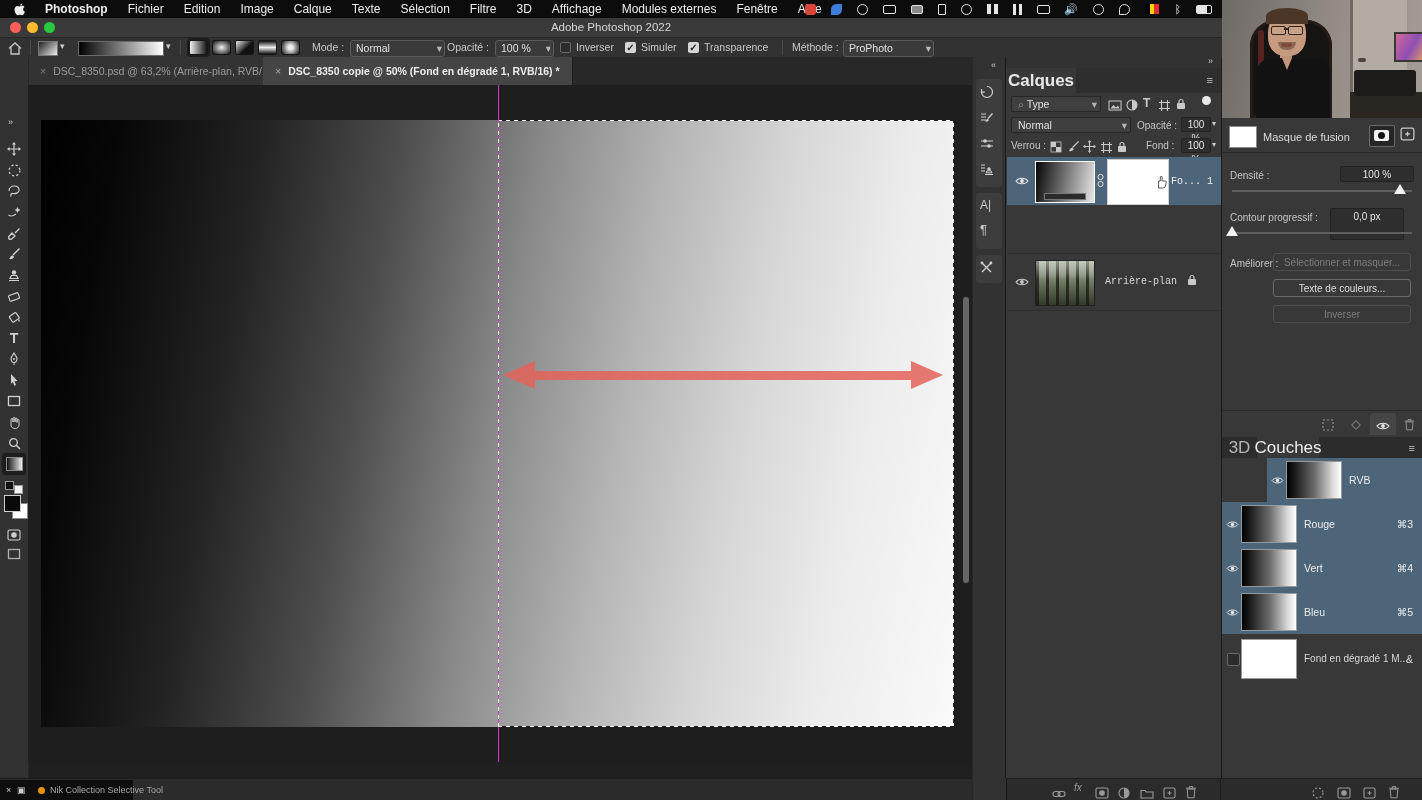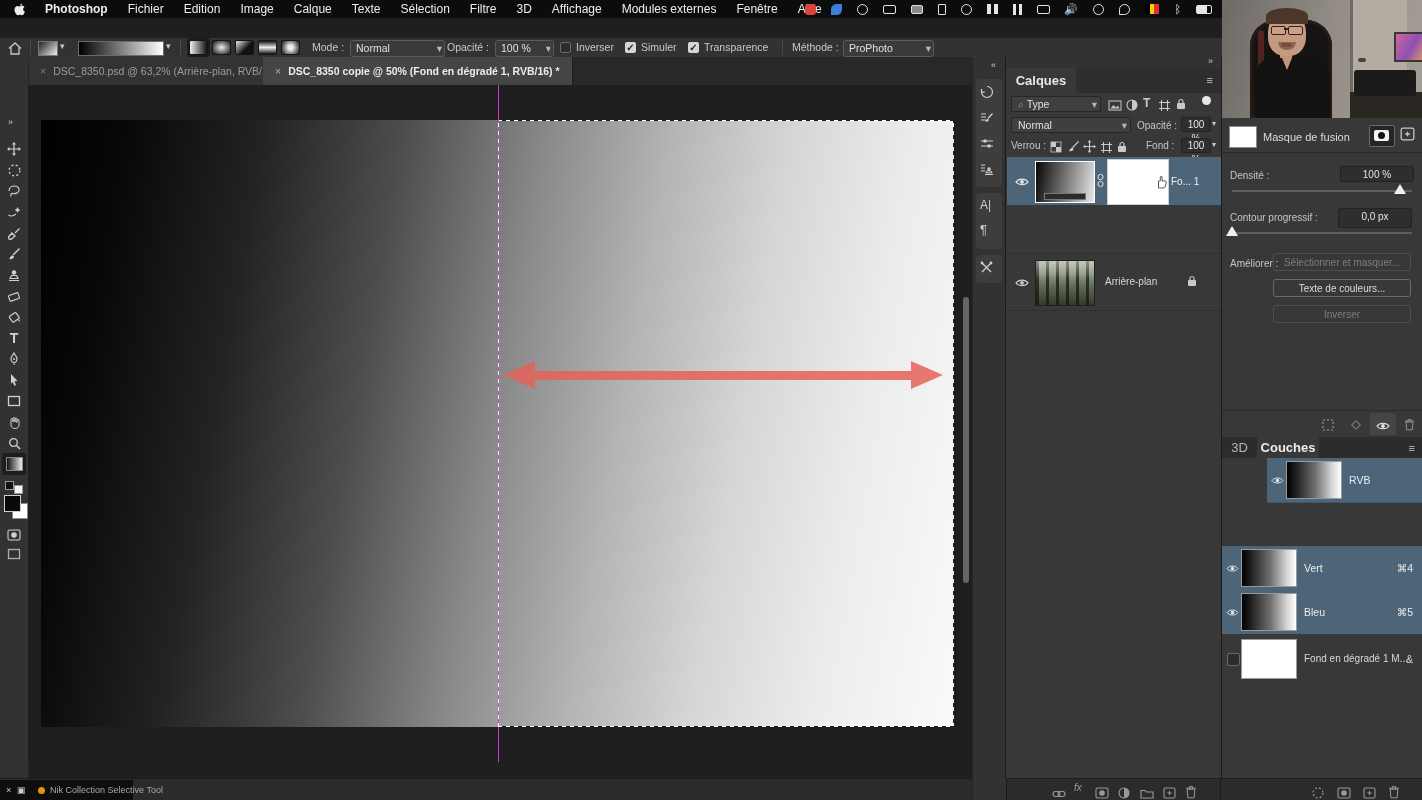--- a/index.html
+++ b/index.html
@@ -35,27 +35,27 @@
           padding:0 12px;box-sizing:border-box;border-right:1px solid #1d1d1d;white-space:nowrap;}
   #toolbar{left:0;top:57px;width:28px;height:743px;background:#323232;border-right:1px solid #262626;}
   .tool{position:absolute;left:4px;width:20px;height:20px;display:flex;align-items:center;justify-content:center;color:#cfcfcf;}
   #dock{left:972px;top:57px;width:33px;height:743px;background:#323232;border-left:1px solid #262626;border-right:1px solid #1a1a1a;}
   .dockslot{position:absolute;left:3px;width:26px;border-radius:4px;background:#3d3d3d;}
   .dockic{position:absolute;left:7px;color:#cfcfcf;}
   
   #canvas{left:28px;top:85px;width:944px;height:677px;background:#1e1e1e;overflow:hidden;}
   
   .panel{background:#383838;color:#c9c9c9;font-size:10.5px;}
-  .ptab{position:absolute;font-size:13px;display:flex;align-items:center;justify-content:center;}
+  .ptab{position:absolute;font-size:17px;display:flex;align-items:center;justify-content:center;}
   .dropdown{position:absolute;background:#3f3f3f;border:1px solid #262626;border-radius:2px;color:#e0e0e0;
             font-size:10.5px;line-height:14px;padding:0 14px 0 6px;box-sizing:border-box;white-space:nowrap;}
   .dropdown .chev{position:absolute;right:3px;top:0;color:#b5b5b5;}
   .valbox{position:absolute;background:#2e2e2e;border:1px solid #222;border-radius:2px;color:#e6e6e6;
           font-size:10px;text-align:center;box-sizing:border-box;}
-  .layer-row{position:absolute;left:1006px;width:214px;}
+  .layer-row{position:absolute;left:1006px;width:214px;font-family:Liberation Mono, monospace;}
   .eyebox{position:absolute;left:8px;top:50%;transform:translateY(-50%);}
   .pbtn{position:absolute;left:1272px;width:138px;height:18px;border:1px solid #555;border-radius:3px;
         font-size:10px;display:flex;align-items:center;justify-content:center;box-sizing:border-box;}
   .chan-row{position:absolute;left:1221px;width:201px;height:44px;background:#4d6578;border-bottom:1px solid #42586a;}
   .chan-thumb{position:absolute;left:19px;top:3px;width:56px;height:38px;border:1px solid #9a9a9a;box-sizing:border-box;
               background:linear-gradient(to right,#000 0%,#1a1a1a 14%,#6e6e6e 52%,#d8d8d8 84%,#fff 100%);}
   .sliderline{position:absolute;height:2px;background:#5e5e5e;}
   .sliderthumb{position:absolute;width:0;height:0;border-left:6px solid transparent;border-right:6px solid transparent;border-bottom:10px solid #f0f0f0;}
   .glyph{color:#c9c9c9;}
 </style>
@@ -237,20 +237,26 @@
       <span style="width:13px;height:9px;border:1.3px solid #e5e5e5;border-radius:2px;box-sizing:border-box;display:inline-block;"></span>
       <span class="glyph" style="font-size:11px;">🔊</span>
       <span style="width:11px;height:11px;border:1.3px solid #e5e5e5;border-radius:50%;box-sizing:border-box;display:inline-block;"></span>
       <span style="width:11px;height:11px;border:1.3px solid #e5e5e5;border-radius:50% 50% 50% 0;box-sizing:border-box;display:inline-block;"></span>
       <span style="width:14px;height:10px;background:linear-gradient(to right,#000 33%,#f7d000 33% 66%,#e03030 66%);display:inline-block;"></span>
       <span class="glyph" style="font-size:11px;color:#e5e5e5;">ᛒ</span>
       <span style="width:16px;height:9px;border:1.3px solid #e5e5e5;border-radius:2px;background:linear-gradient(to right,#e5e5e5 70%,transparent 70%);box-sizing:border-box;display:inline-block;"></span>
     </span>
   </div>
 
+  <div id="titlebar" class="abs">
+    <span class="tl" style="left:10px;background:#ff5f57;"></span>
+    <span class="tl" style="left:27px;background:#febc2e;"></span>
+    <span class="tl" style="left:44px;background:#28c840;"></span>
+    <span class="abs" style="left:0;right:200px;top:3px;text-align:center;color:#d6d6d6;font-size:11.5px;">Adobe Photoshop 2022</span>
+  </div>
 
   <div id="optionsbar" class="abs">
     <span class="abs" style="left:8px;top:3px;"><svg class="ic" width="14" height="13">
           <use href="#i-home"></use>
         </svg></span>
     <span class="odiv" style="left:30px;"></span>
     <span class="abs" style="left:38px;top:3px;width:18px;height:13px;background:linear-gradient(135deg,#222,#eee);border:1px solid #777;"></span>
     <span class="abs glyph" style="left:60px;top:3px;font-size:9px;">▾</span>
     <span class="abs" style="left:78px;top:3px;width:84px;height:13px;background:linear-gradient(to right,#000,#fff);border:1px solid #6a6a6a;"></span>
     <span class="abs glyph" style="left:166px;top:3px;font-size:9px;">▾</span>
@@ -590,21 +596,21 @@
           <use href="#i-plusrect"></use>
         </svg></span>
     <div class="abs" style="left:0;top:34px;width:201px;height:1px;background:#2b2b2b;"></div>
 
     <span class="abs" style="left:8px;top:52px;font-size:10px;color:#c5c5c5;">Densité :</span>
     <span class="valbox" style="left:118px;top:48px;width:74px;height:16px;line-height:15px;">100 %</span>
     <div class="sliderline" style="left:10px;top:72px;width:180px;"></div>
     <div class="sliderthumb" style="left:172px;top:66px;"></div>
 
     <span class="abs" style="left:8px;top:94px;font-size:10px;color:#c5c5c5;">Contour progressif :</span>
-    <span class="valbox" style="left:116px;top:90px;width:74px;height:20px;line-height:15px;text-align:center;">0,0 px</span>
+    <span class="valbox" style="left:108px;top:90px;width:74px;height:32px;line-height:15px;text-align:center;">0,0 px</span>
     <div class="sliderline" style="left:10px;top:114px;width:180px;"></div>
     <div class="sliderthumb" style="left:4px;top:108px;"></div>
 
     <span class="abs" style="left:8px;top:140px;font-size:10px;color:#c5c5c5;">Améliorer :</span>
     <div class="pbtn" style="left:51px;top:135px;color:#7d7d7d;border-color:#4e4e4e;">Sélectionner et masquer...</div>
     <div class="pbtn" style="left:51px;top:161px;color:#dcdcdc;border-color:#6a6a6a;">Texte de couleurs...</div>
     <div class="pbtn" style="left:51px;top:187px;color:#7d7d7d;border-color:#4e4e4e;">Inverser</div>
 
     <div class="abs" style="left:0;top:292px;width:201px;height:1px;background:#2b2b2b;"></div>
     <span class="abs" style="left:100px;top:300px;"><svg class="ic" width="12" height="12" style="color:#9a9a9a;">
@@ -617,32 +623,40 @@
     <span class="abs" style="left:154px;top:301px;"><svg class="ic" width="14" height="10" style="color:#e4e4e4;">
           <use href="#i-eye"></use>
         </svg></span>
     <span class="abs" style="left:182px;top:299px;"><svg class="ic" width="11" height="13" style="color:#9a9a9a;">
           <use href="#i-trash"></use>
         </svg></span>
   </div>
 
   <div class="abs" style="left:1221px;top:437px;width:201px;height:21px;background:#2c2c2c;border-left:1px solid #1a1a1a;">
     <div class="ptab" style="left:0;top:0;width:35px;height:21px;color:#b5b5b5;">3D</div>
-    <div class="ptab" style="left:35px;top:0;width:62px;height:21px;background:#383838;color:#ececec;font-weight:bold;">Couches</div>
+    <div class="ptab" style="left:35px;top:0;width:62px;height:21px;background:#383838;color:#ececec;font-weight:normal;">Couches</div>
     <span class="abs glyph" style="right:8px;top:5px;font-size:11px;">≡</span>
   </div>
 
   <div class="abs" style="left:1221px;top:458px;width:201px;height:320px;background:#383838;border-left:1px solid #1a1a1a;">
     <div class="chan-row" style="top:0;left:0;margin-left:45px;">
       <span class="eyebox" style="left:4px;"><svg class="ic" width="13" height="9" style="color:#e8e8e8;">
             <use href="#i-eye"></use>
           </svg></span>
       <div class="chan-thumb"></div>
       <span class="abs" style="left:82px;top:16px;font-size:10.5px;color:#ececec;">RVB</span>
       <span class="abs" style="right:10px;top:16px;font-size:10.5px;color:#ececec;">⌘2</span>
+    </div>
+    <div class="chan-row" style="top:44px;left:0;">
+      <span class="eyebox" style="left:4px;"><svg class="ic" width="13" height="9" style="color:#e8e8e8;">
+            <use href="#i-eye"></use>
+          </svg></span>
+      <div class="chan-thumb"></div>
+      <span class="abs" style="left:82px;top:16px;font-size:10.5px;color:#ececec;">Rouge</span>
+      <span class="abs" style="right:10px;top:16px;font-size:10.5px;color:#ececec;">⌘3</span>
     </div>
     <div class="chan-row" style="top:88px;left:0;">
       <span class="eyebox" style="left:4px;"><svg class="ic" width="13" height="9" style="color:#e8e8e8;">
             <use href="#i-eye"></use>
           </svg></span>
       <div class="chan-thumb"></div>
       <span class="abs" style="left:82px;top:16px;font-size:10.5px;color:#ececec;">Vert</span>
       <span class="abs" style="right:10px;top:16px;font-size:10.5px;color:#ececec;">⌘4</span>
     </div>
     <div class="chan-row" style="top:132px;left:0;">

